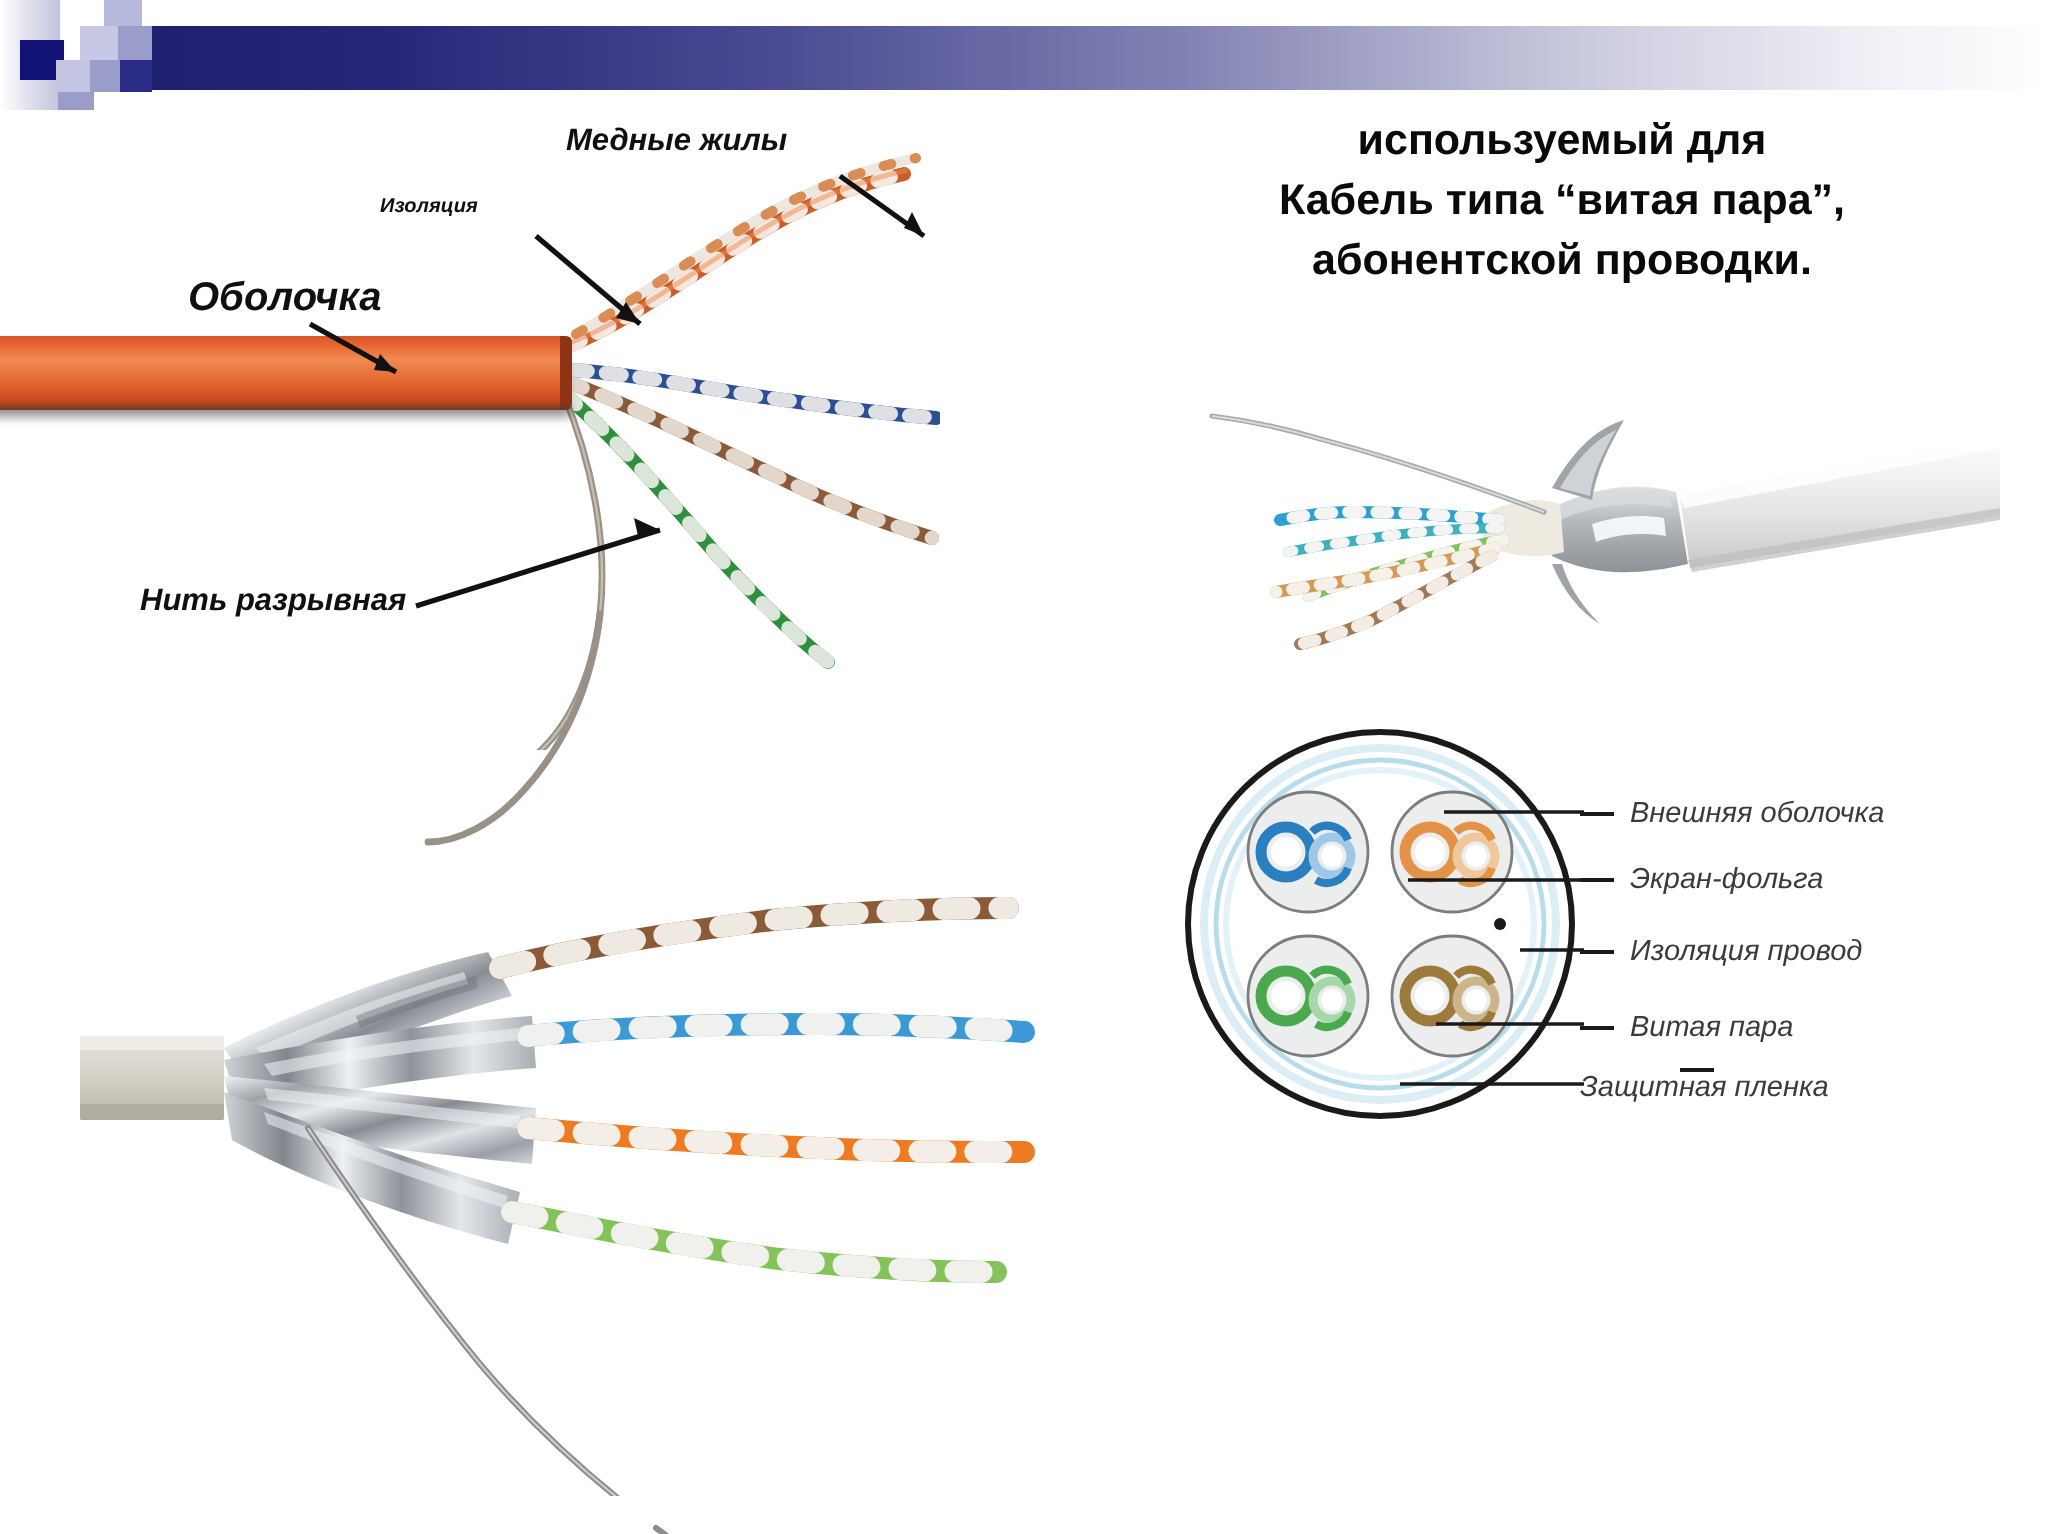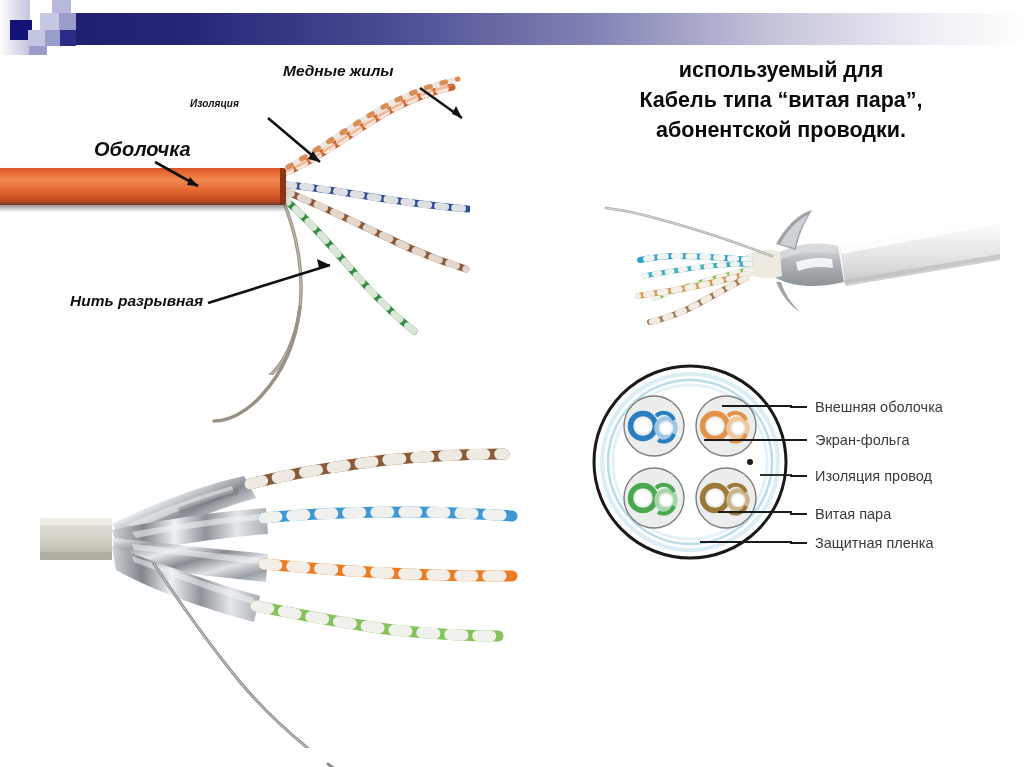--- a/index.html
+++ b/index.html
@@ -163,26 +163,27 @@
     width: 17px;
     height: 2px;
     background: #1a1a1a;
     margin-right: 8px;
     flex: none;
   }
   .leg-text {
     font-size: 14.5px;
     color: #3b3b3b;
     font-family: "Liberation Sans", sans-serif;
+    font-style: italic;
   }
   #leg-0 { top: 36px; }
   #leg-1 { top: 69px; }
   #leg-2 { top: 105px; }
   #leg-3 { top: 143px; }
-  #leg-4 { top: 172px; }
+  #leg-4 { top: 172px; flex-direction: column; }
 
   #xsec-leaders {
     position: absolute;
     left: 700px; top: 362px;
     width: 110px; height: 210px;
     pointer-events: none;
   }
 </style>
 </head>
 <body>

